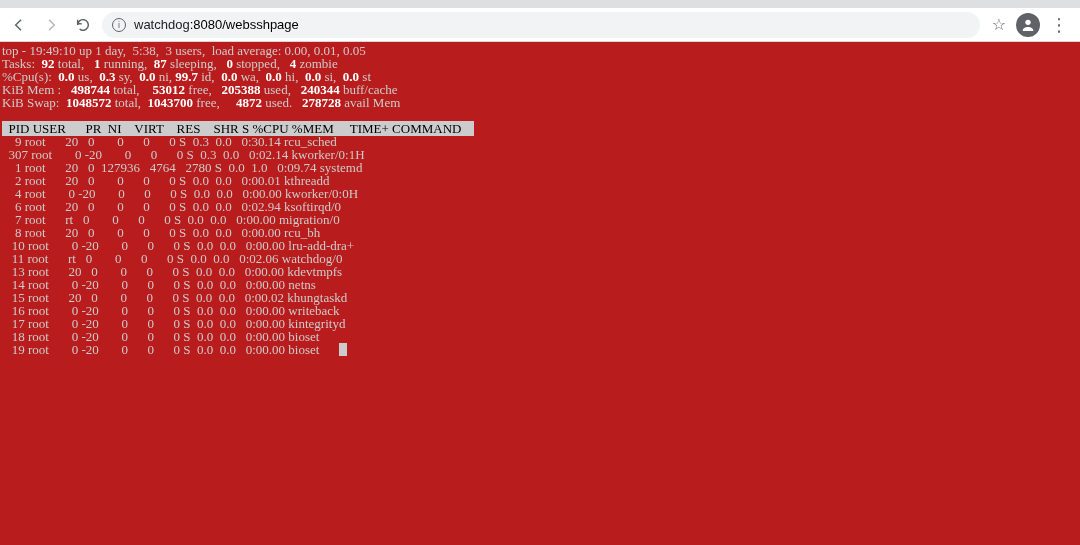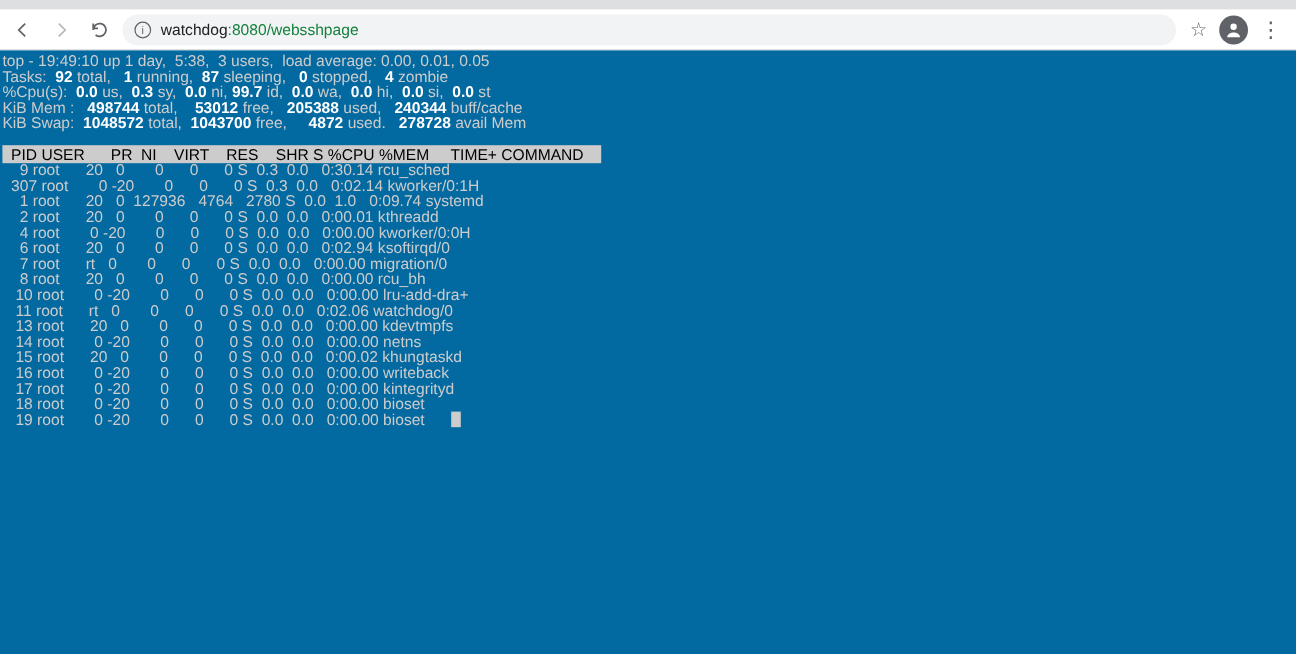--- a/index.html
+++ b/index.html
@@ -53,21 +53,21 @@
     width: 14px; height: 14px;
     border: 1.4px solid #5f6368;
     border-radius: 50%;
     display: flex;
     align-items: center;
     justify-content: center;
     font-size: 9px;
     color: #5f6368;
   }
   .addr-text { color: #202124; }
-  .addr-text .dim { color: #15803d; }
+  .addr-text .dim { color: #000000; }
   .right-icons {
     display: flex;
     align-items: center;
     gap: 10px;
     padding: 0 6px;
   }
   .star {
     color: #5f6368;
     font-size: 16px;
   }
@@ -79,23 +79,23 @@
     align-items: center;
     justify-content: center;
   }
   .avatar svg { fill: #fff; }
   .kebab {
     color: #5f6368;
     font-size: 18px;
     line-height: 1;
   }
   .terminal {
-    background: #0369a1;
+    background: #b91c1c;
     color: #ccc;
-    font-family: Liberation Sans, sans-serif;
+    font-family: Liberation Serif, serif;
     font-size: 13px;
     line-height: 13px;
     white-space: pre;
     padding: 2px 2px;
     height: calc(545px - 8px - 34px);
     overflow: hidden;
     position: relative;
     letter-spacing: 0;
   }
   .hdr-inv {

